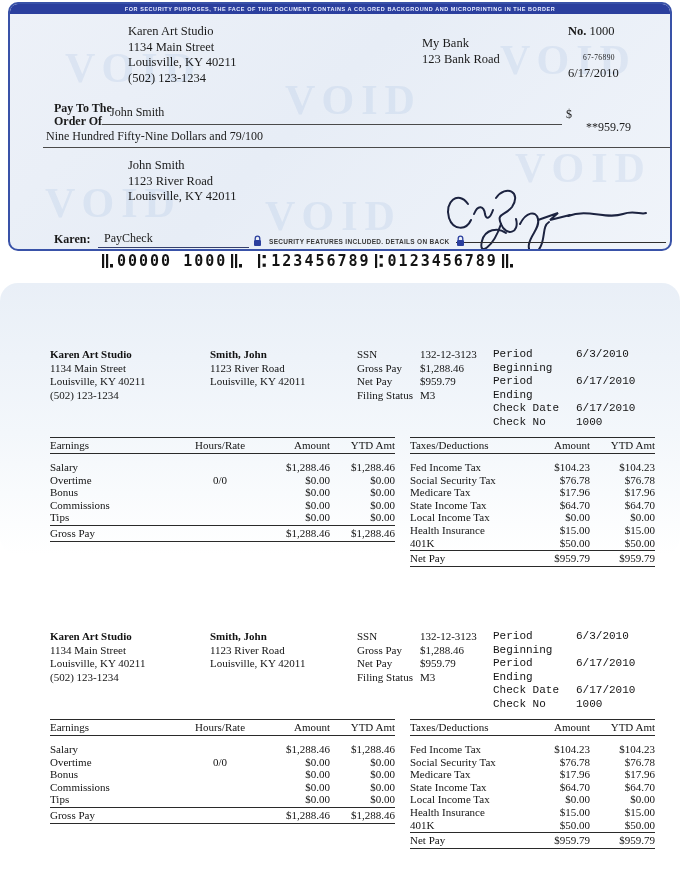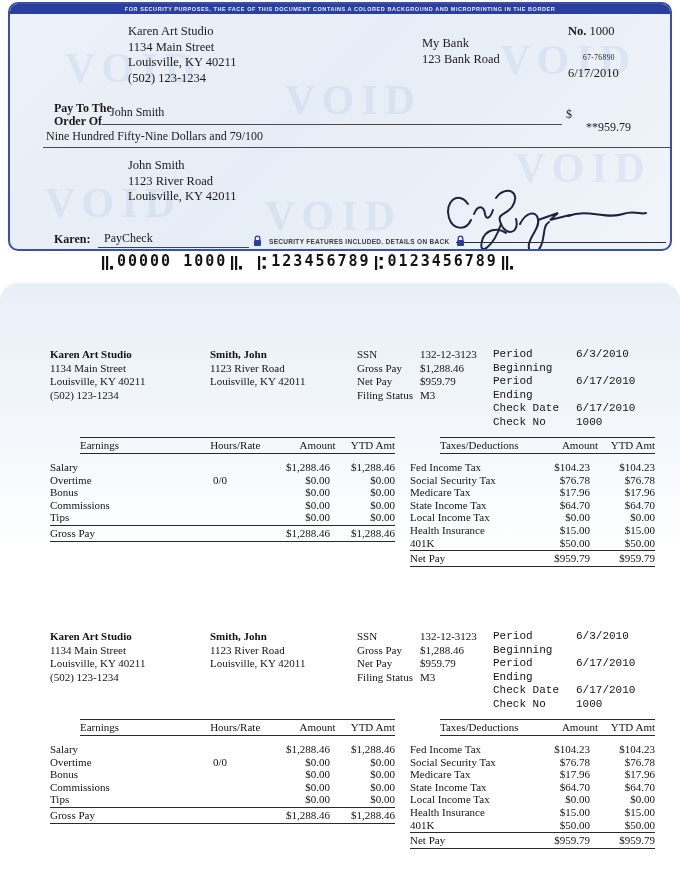--- a/index.html
+++ b/index.html
@@ -28,40 +28,40 @@
   .memo-line{position:absolute;left:88px;top:227px;width:145px;height:16px;
              border-bottom:1px solid #35406e;font-size:12px;padding-left:6px;}
   .security{position:absolute;left:243px;top:231px;display:flex;align-items:center;gap:7px;}
   .security span{font-family:"Liberation Sans",sans-serif;font-size:6.5px;font-weight:bold;
                  color:#3a3a3a;letter-spacing:.3px;white-space:nowrap;}
   .sig-line{position:absolute;left:446px;top:222px;width:210px;height:16px;
             border-bottom:1.5px solid #2f2f2f;}
   .sig-svg{position:absolute;left:428px;top:178px;}
 
   
-  .micr{position:absolute;left:102px;top:252px;display:flex;align-items:flex-end;gap:4px;height:18px;}
+  .micr{position:absolute;left:102px;top:252px;display:flex;align-items:center;gap:4px;height:18px;}
   .micr .digits{font-family:"DejaVu Sans Mono",monospace;font-weight:bold;font-size:15px;
                 letter-spacing:2px;color:#141414;white-space:pre;}
   .micr svg{display:block;}
   .micr .gap{width:8px;}
 
   
   .stub-wash{position:absolute;left:0;top:283px;width:680px;height:272px;border-radius:18px;
              background:linear-gradient(180deg,#e9eff7 0%,#f3f7fb 55%,#ffffff 100%);}
   .stub{position:absolute;left:0;width:680px;font-size:11px;color:#131313;}
   #stub1{top:348px;} #stub2{top:630px;}
   .stub-header{display:flex;padding-left:50px;line-height:13.5px;}
   .c-company{width:160px;} .c-employee{width:147px;}
   .c-summary{width:136px;} .c-period{width:180px;font-family:Liberation Mono, monospace;}
   .kv{display:flex;}
   .c-summary .lbl{width:63px;} .c-period .lbl{width:83px;}
   .tables{display:flex;padding-left:50px;margin-top:8px;}
   .t-earn{width:345px;} .t-tax{margin-left:15px;width:245px;}
   .thead{display:flex;border-top:1.5px solid #2a2a2a;border-bottom:1px solid #2a2a2a;
-         padding:1px 0 2px 0;margin-left:30px;}
+         padding:1px 0 2px 0;}
   .spacer{height:7px;}
   .trow{display:flex;line-height:12.6px;}
   .total-row{display:flex;border-top:1px solid #2a2a2a;border-bottom:1.5px solid #2a2a2a;
              padding:1px 0 2px 0;margin-top:1px;}
   .c-label{width:130px;} .c-hours{width:80px;text-align:center;}
   .c-amt{width:70px;text-align:right;} .c-ytd{width:65px;text-align:right;}
   .c-label2{width:115px;} .c-amt2{width:65px;text-align:right;} .c-ytd2{width:65px;text-align:right;}
 </style>
 </head>
 <body>

